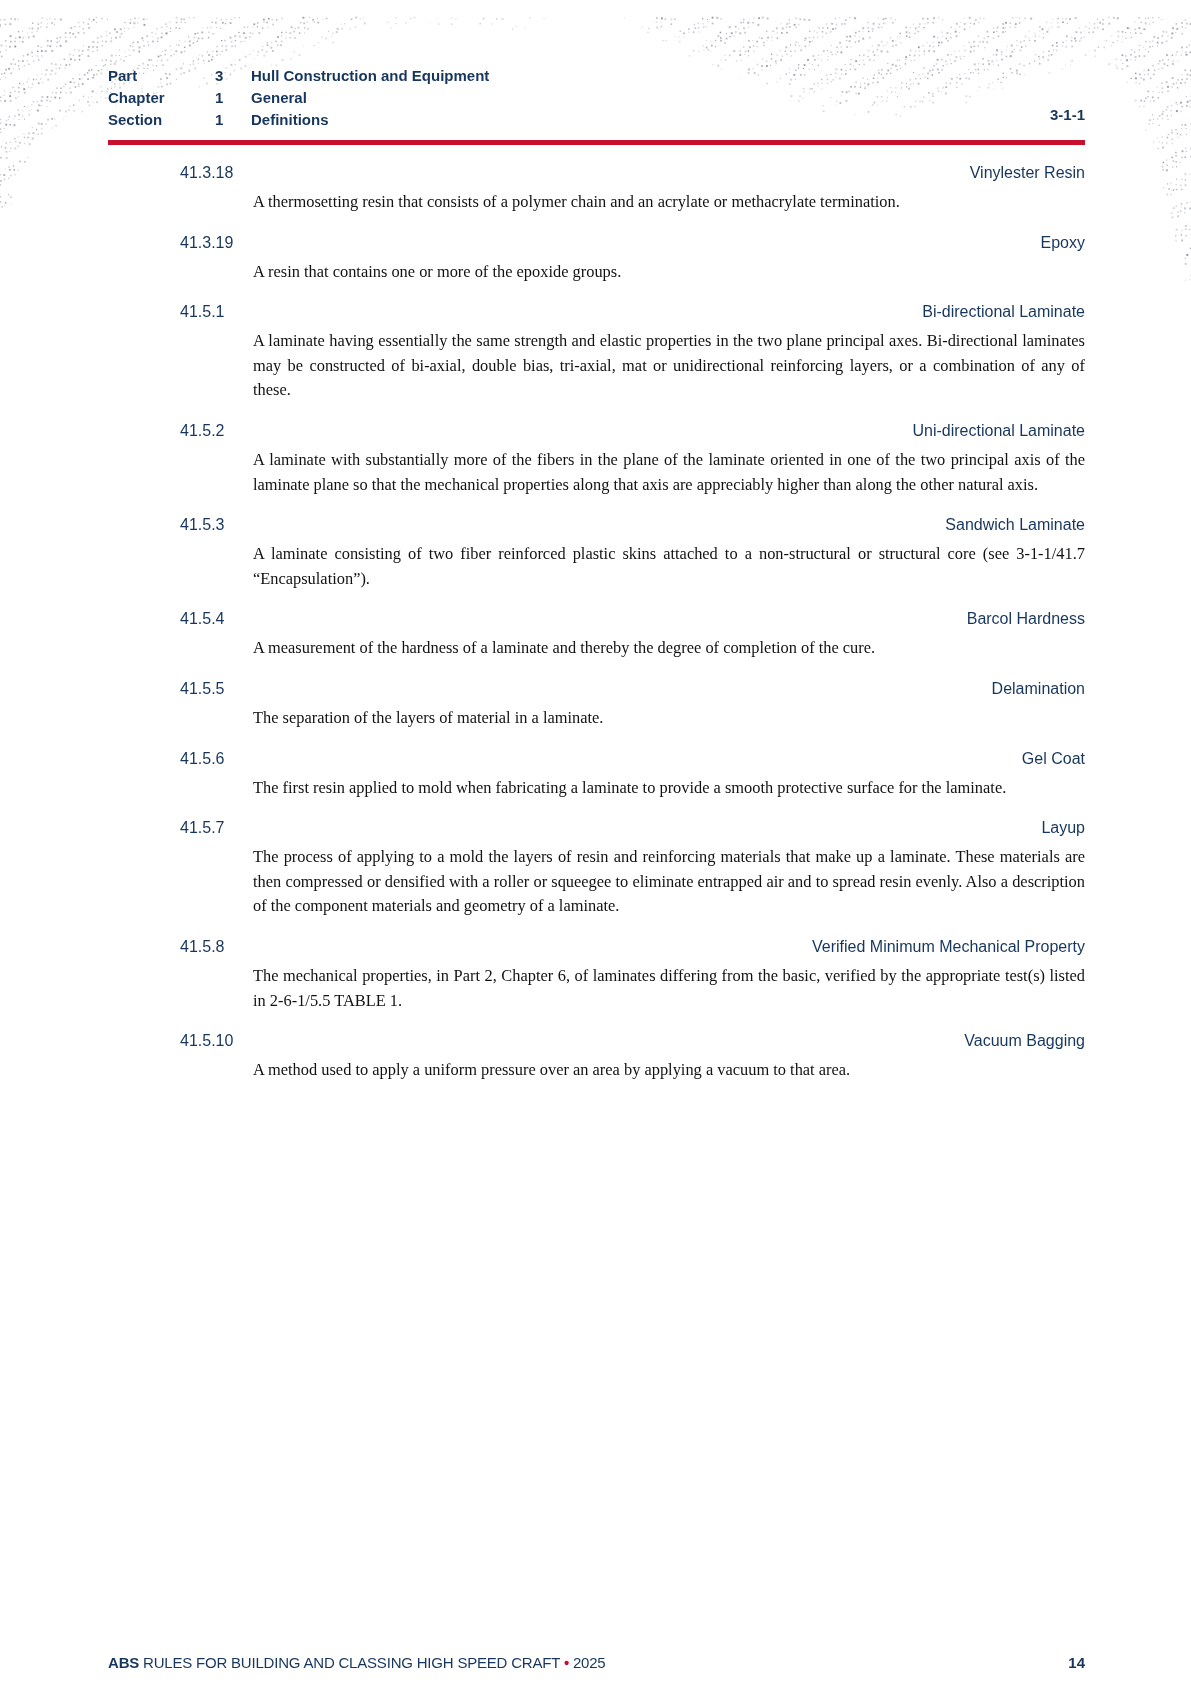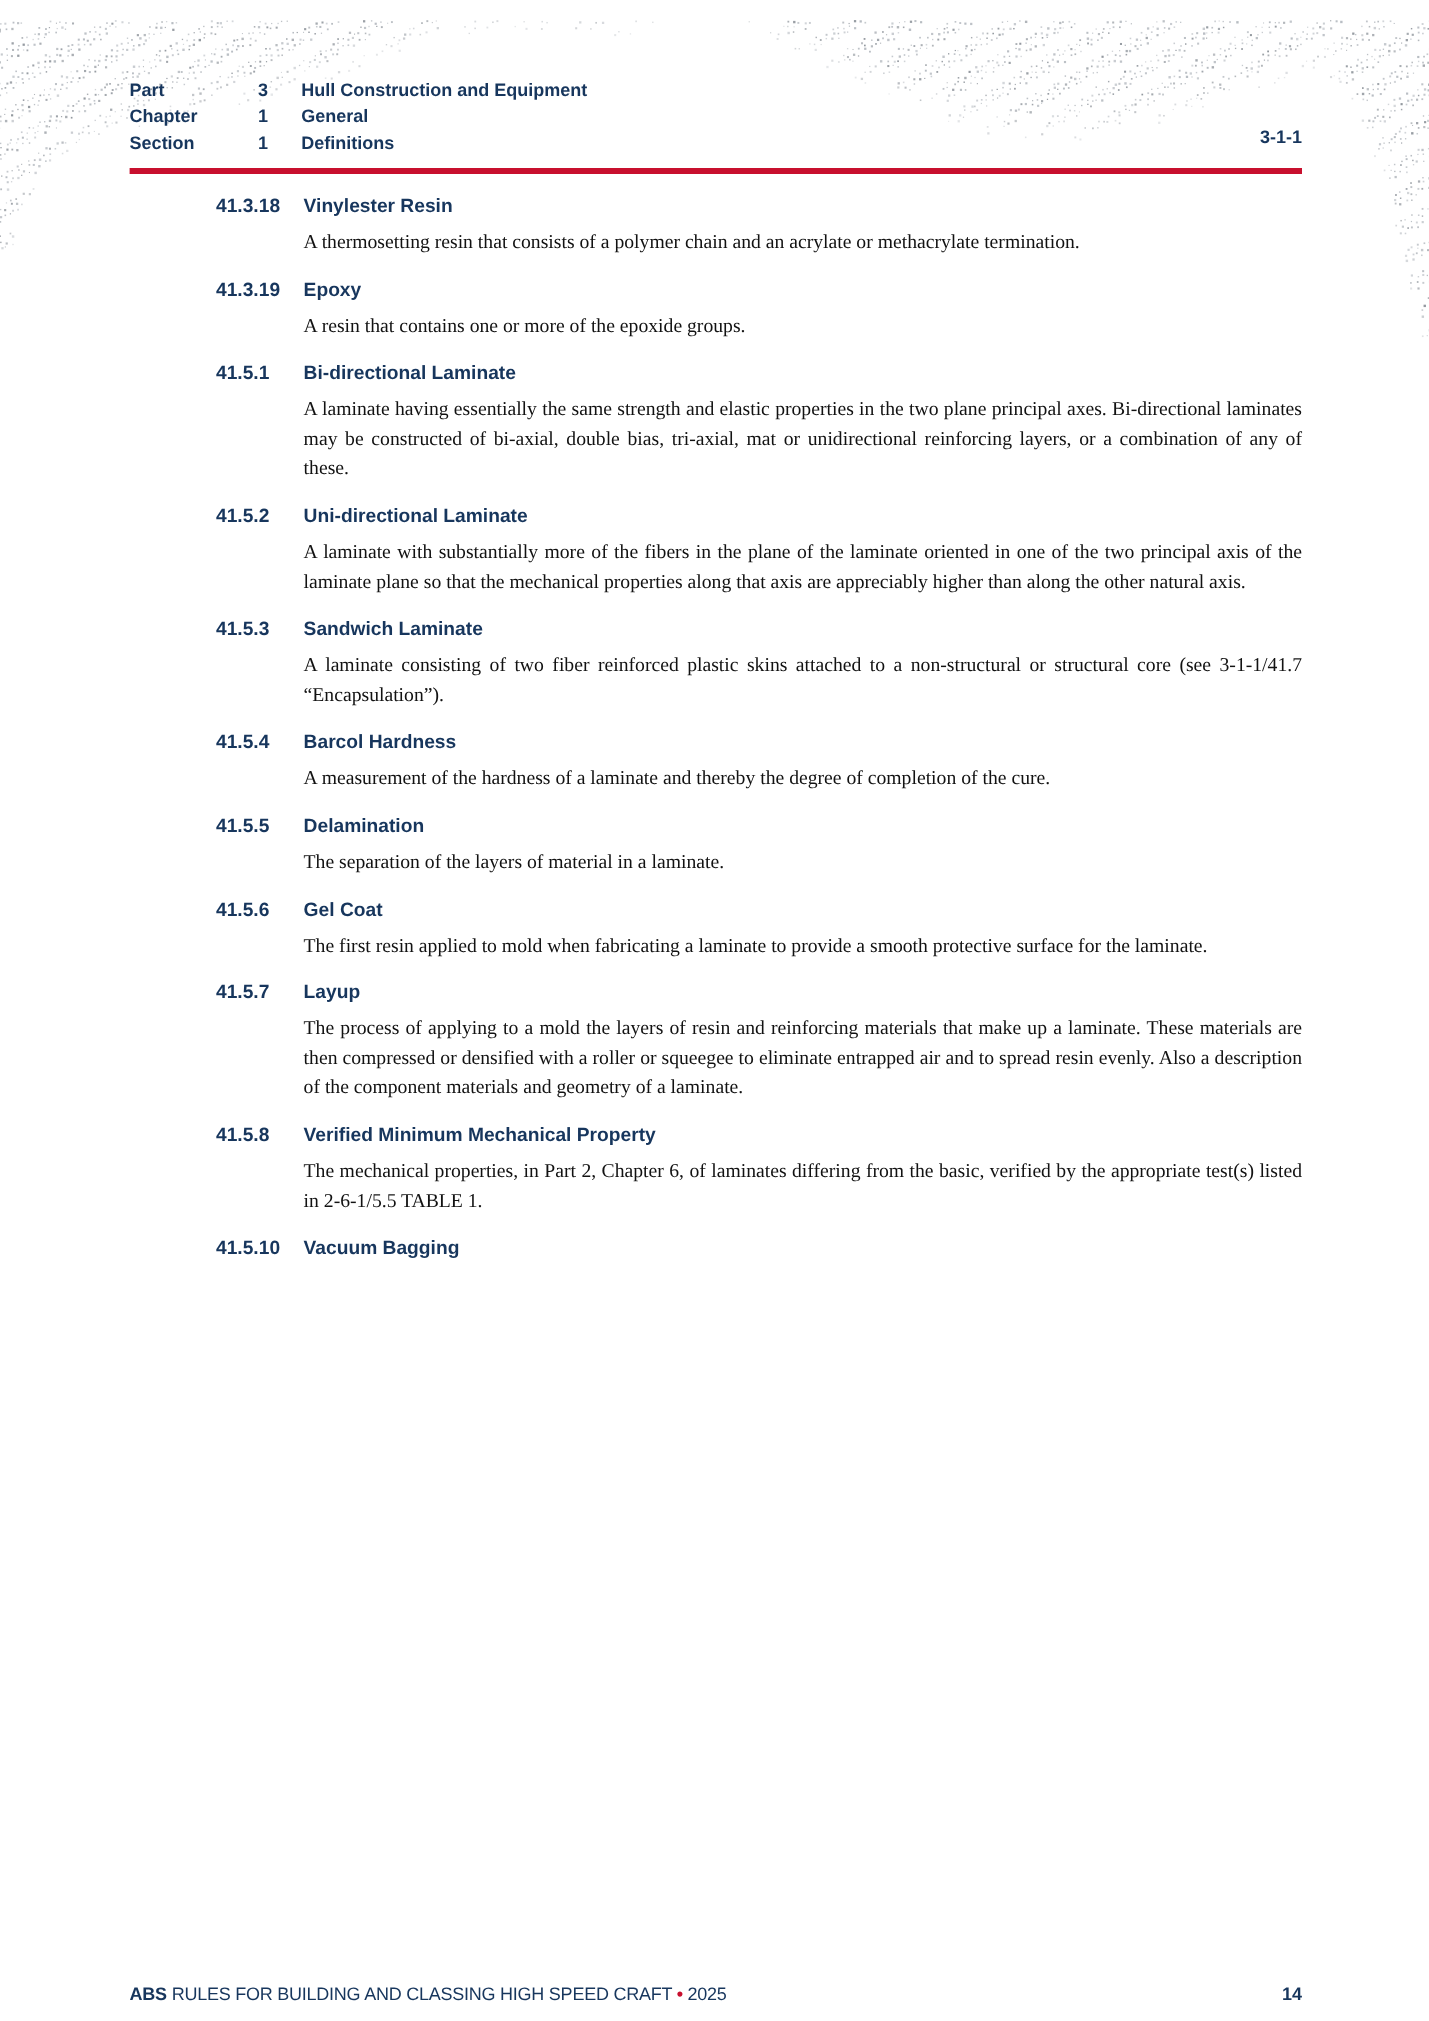--- a/index.html
+++ b/index.html
@@ -36,26 +36,26 @@
   }
   .red-rule {
     position:absolute; top:124px; left:108px;
     width:977px; height:5px;
     background:#c8102e;
   }
   
   main { position:absolute; top:147px; left:108px; width:977px; }
   .subsection { margin-bottom:18px; }
   .subsection.level-2 { margin-left:72px; }
-  .sub-heading { display:flex; font-weight:bold; color:#17365d; }
+  .sub-heading { display:flex; font-weight:normal; color:#17365d; }
   .level-1 .sub-heading { font-size:17.5px; line-height:21px; }
   .level-2 .sub-heading { font-size:16px; line-height:19px; }
   .level-1 .sub-num { flex:none; width:80px; }
   .level-2 .sub-num { flex:none; width:73px; }
-  .sub-title { flex:1; }
+  .sub-title { flex:1;text-align:right; }
   .sub-body {
     font-family:"Liberation Serif", serif;
     font-size:16.4px;
     line-height:24.6px;
     color:#121212;
     text-align:justify;
     margin-top:8px;
   }
   .level-1 .sub-body { margin-left:56px; }
   .level-2 .sub-body { margin-left:73px; }
@@ -1937,20 +1937,21 @@
           </h3>
           <p class="sub-body">The mechanical properties, in Part 2, Chapter 6, of laminates differing from the basic, verified by the appropriate test(s) listed in 2-6-1/5.5 TABLE 1.</p>
         </section>
 
 
         <section class="subsection level-2">
           <h3 class="sub-heading">
             <span class="sub-num">41.5.10</span>
             <span class="sub-title">Vacuum Bagging</span>
           </h3>
+          <p class="sub-body">A method used to apply a uniform pressure over an area by applying a vacuum to that area.</p>
         </section>
       </div>
   </main>
 
   <footer>
     <div class="footer-left">
       <span class="abs">ABS</span>
       <span>RULES FOR BUILDING AND CLASSING HIGH SPEED CRAFT</span>
       <span class="dot">•</span>
       <span>2025</span>

